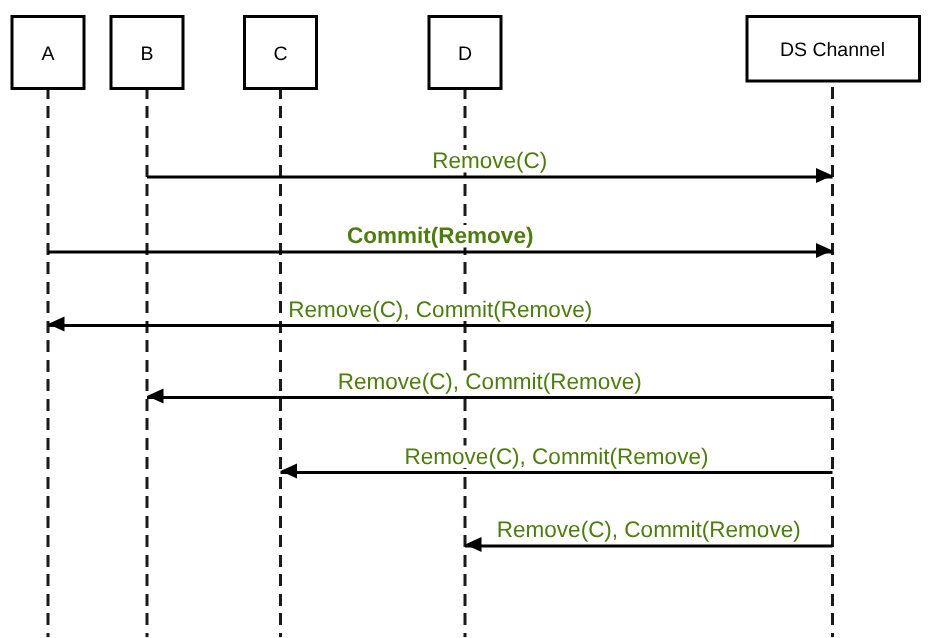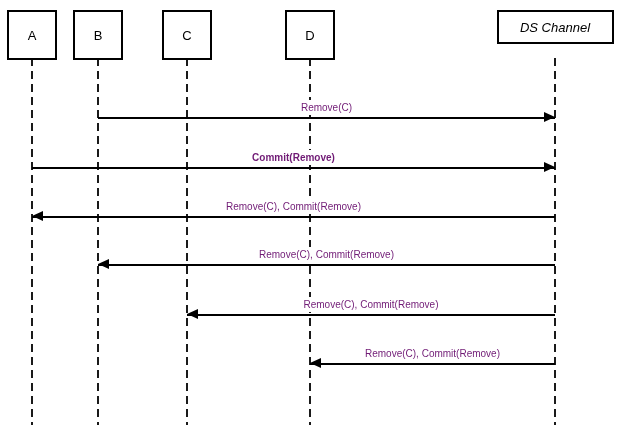--- a/index.html
+++ b/index.html
@@ -46,22 +46,22 @@
     height: 0;
     border-top: 5.5px solid transparent;
     border-bottom: 5.5px solid transparent;
   }
   .arrowhead.right { border-left: 11px solid #000000; }
   .arrowhead.left  { border-right: 11px solid #000000; }
   .msg-label {
     position: absolute;
     transform: translateX(-50%);
     white-space: nowrap;
-    font-size: 10px;
-    color: #701a75;
+    font-size: 15px;
+    color: #4d7c0f;
     background: #ffffff;
     padding: 0 2px;
     line-height: 15px;
   }
 </style>
 </head>
 <body>
 
 <div id="stage">
     <div class="lifeline" style="left: 31px; top: 58px; height: 367px;"></div>
@@ -92,16 +92,16 @@
     </div>
     <div class="actor-box" style="left: 73px; top: 10px; width: 50px; height: 50px;">
       <span>B</span>
     </div>
     <div class="actor-box" style="left: 162px; top: 10px; width: 50px; height: 50px;">
       <span>C</span>
     </div>
     <div class="actor-box" style="left: 285px; top: 10px; width: 50px; height: 50px;">
       <span>D</span>
     </div>
-    <div class="actor-box" style="left: 496.5px; top: 10px; width: 117px; height: 34px; font-style: italic;">
+    <div class="actor-box" style="left: 496.5px; top: 10px; width: 117px; height: 45px;">
       <span>DS Channel</span>
     </div>
   </div>
 
 </body></html>

